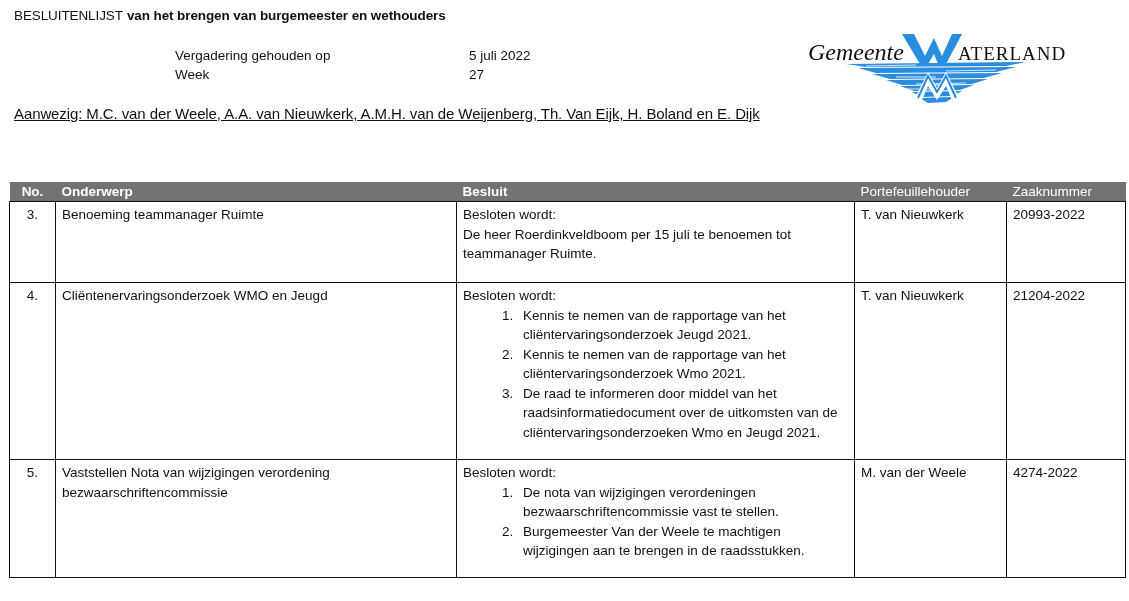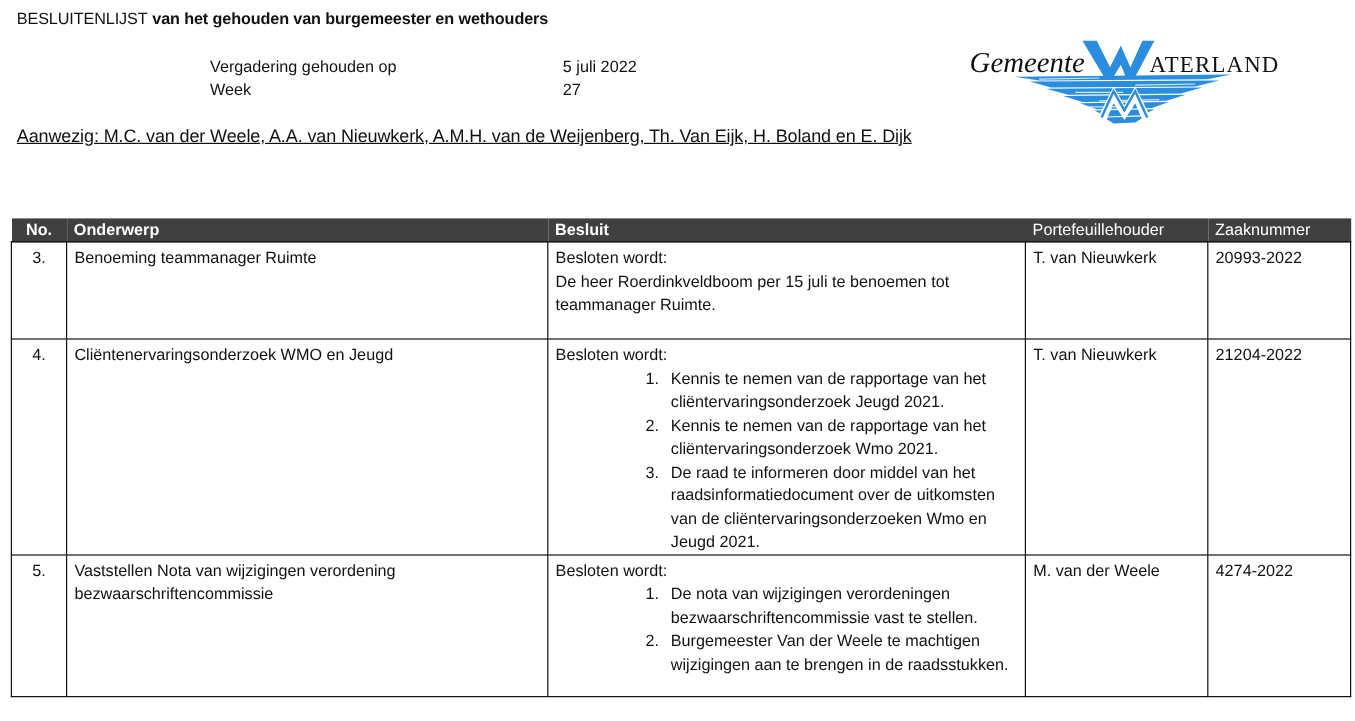--- a/index.html
+++ b/index.html
@@ -58,21 +58,21 @@
   .grid {
     position: absolute;
     left: 9px;
     top: 182px;
     width: 1116px;
     border-collapse: collapse;
     table-layout: fixed;
     font-size: 13.5px;
   }
   .grid th {
-    background: #404040;
+    background: #737373;
     color: #ffffff;
     text-align: left;
     font-weight: normal;
     height: 19px;
     padding: 0 6px;
     line-height: 19px;
     white-space: nowrap;
   }
   .grid th.bold { font-weight: bold; }
   .grid th.center { text-align: center; }
@@ -85,29 +85,29 @@
   .grid td.no { text-align: center; }
   .grid tr.r3 td { height: 77px; }
   .grid tr.r4 td { height: 173px; }
   .grid tr.r5 td { height: 114px; }
   .grid tr:last-child td { border-bottom: 1px solid #111; }
 
   ol.dec {
     margin: 0;
     padding-left: 54px;
   }
-  ol.dec li { padding-left: 6px; margin-left: 36px; }
+  ol.dec li { padding-left: 6px; }
 
   .logo svg { display: block; }
 </style>
 </head>
 <body>
 
 <div class="doc-title">
-  <span>BESLUITENLIJST</span><span class="bold">van het gehouden van burgemeester en wethouders</span>
+  <span>BESLUITENLIJST</span><span class="bold">van het brengen van burgemeester en wethouders</span>
 </div>
 
 <div class="meta-table">
   <div class="meta-row">
     <div class="meta-label">Vergadering gehouden op</div>
     <div class="meta-value">5 juli 2022</div>
   </div>
   <div class="meta-row">
     <div class="meta-label">Week</div>
     <div class="meta-value">27</div>

